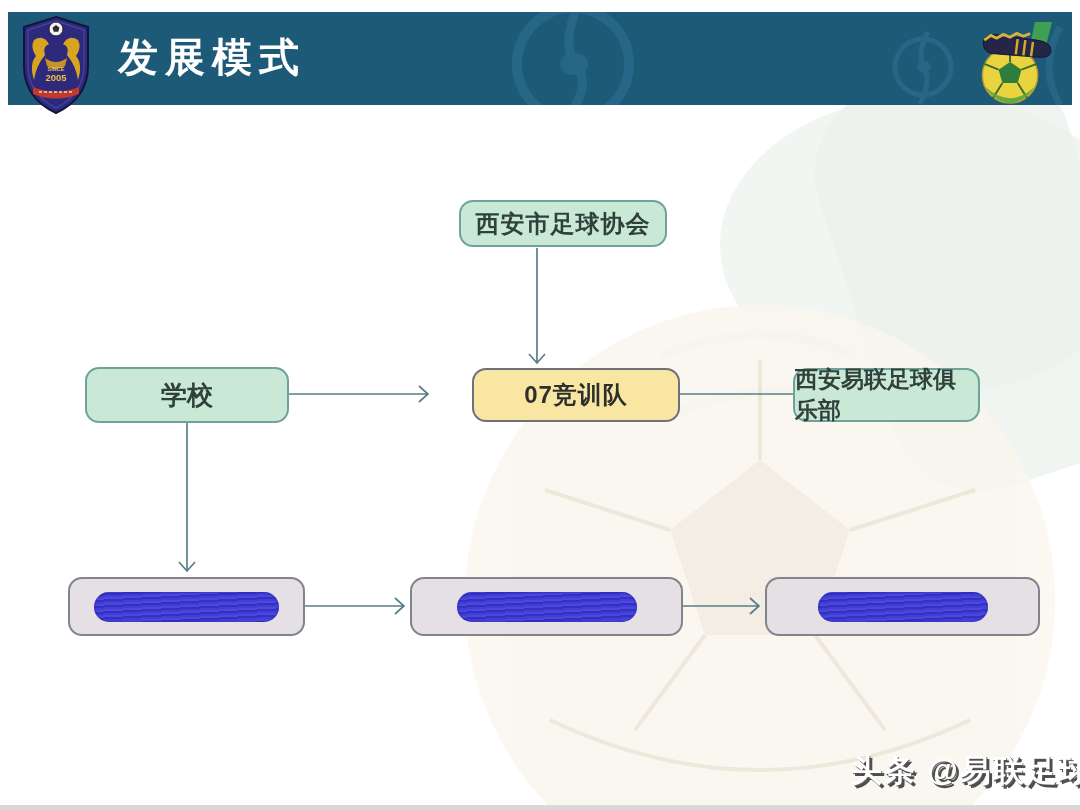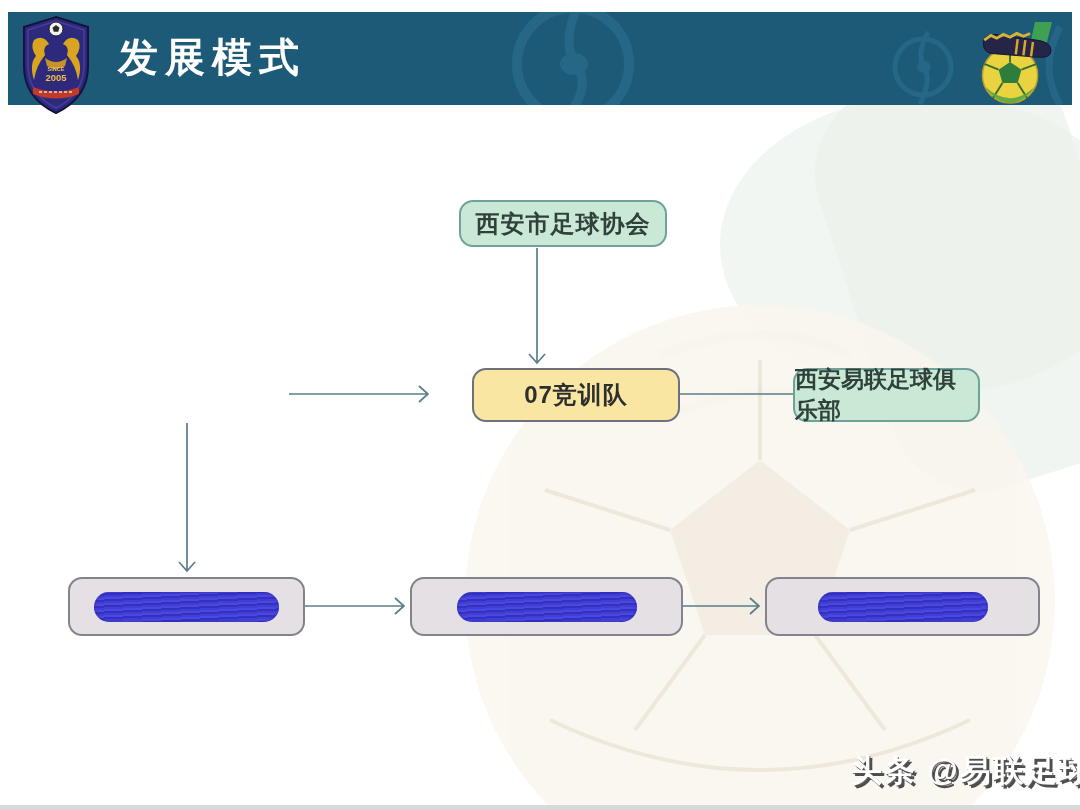--- a/index.html
+++ b/index.html
@@ -116,20 +116,23 @@
     <path d="M28 68 Q54 92 80 68 Q70 84 54 85 Q38 84 28 68 Z" fill="#58a544" opacity="0.9"></path>
     <path d="M26 24 Q24 14 38 13 L82 19 Q97 21 97 30 Q97 38 84 37 L34 33 Q27 31 26 24 Z" fill="#252547" stroke="#17172f" stroke-width="1"></path>
     <path d="M27 19 L34 14 L40 17 L47 13 L54 16 L61 12 L68 15 L75 12" stroke="#d9b23a" stroke-width="3" fill="none"></path>
     <path d="M62 18 L60 34 M70 19 L68 35 M78 21 L76 36" stroke="#d9a72e" stroke-width="2.6" fill="none"></path>
   </svg>
 
   <div class="node green" style="left:433px;top:200px;width:208px;height:47px;margin-left:26px;">
     <span class="node-label label-md">西安市足球协会</span>
   </div>
 
+  <div class="node green" style="left:85px;top:367px;width:204px;height:56px;">
+    <span class="node-label label-lg">学校</span>
+  </div>
 
   <div class="node yellow" style="left:433px;top:368px;width:208px;height:54px;margin-left:39px;">
     <span class="node-label label-md">07竞训队</span>
   </div>
 
   <div class="node green" style="left:793px;top:368px;width:187px;height:54px;">
     <span class="node-label label-sm">西安易联足球俱乐部</span>
   </div>
 
   <div class="node gray" style="left:68px;top:577px;width:237px;height:59px;">

